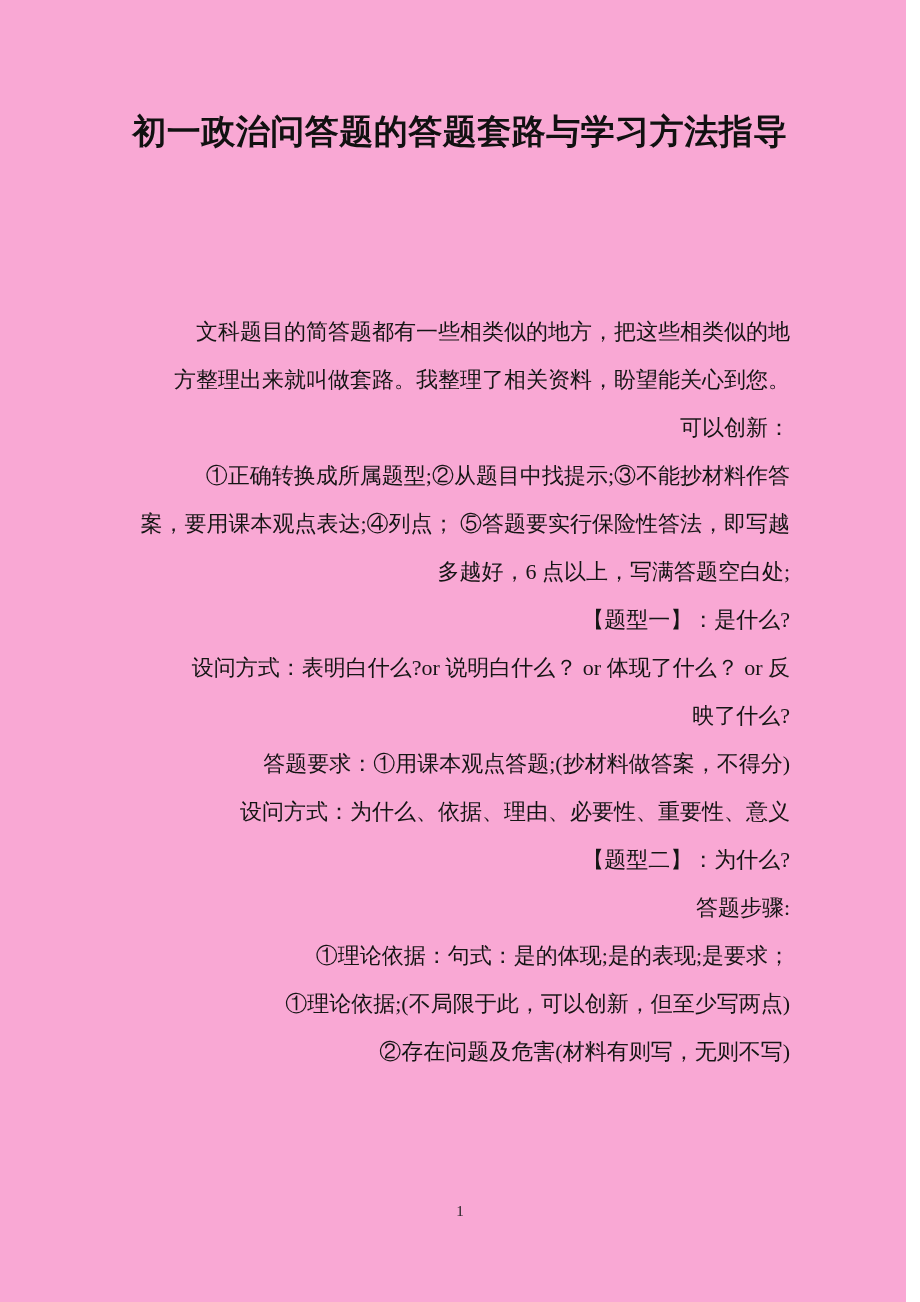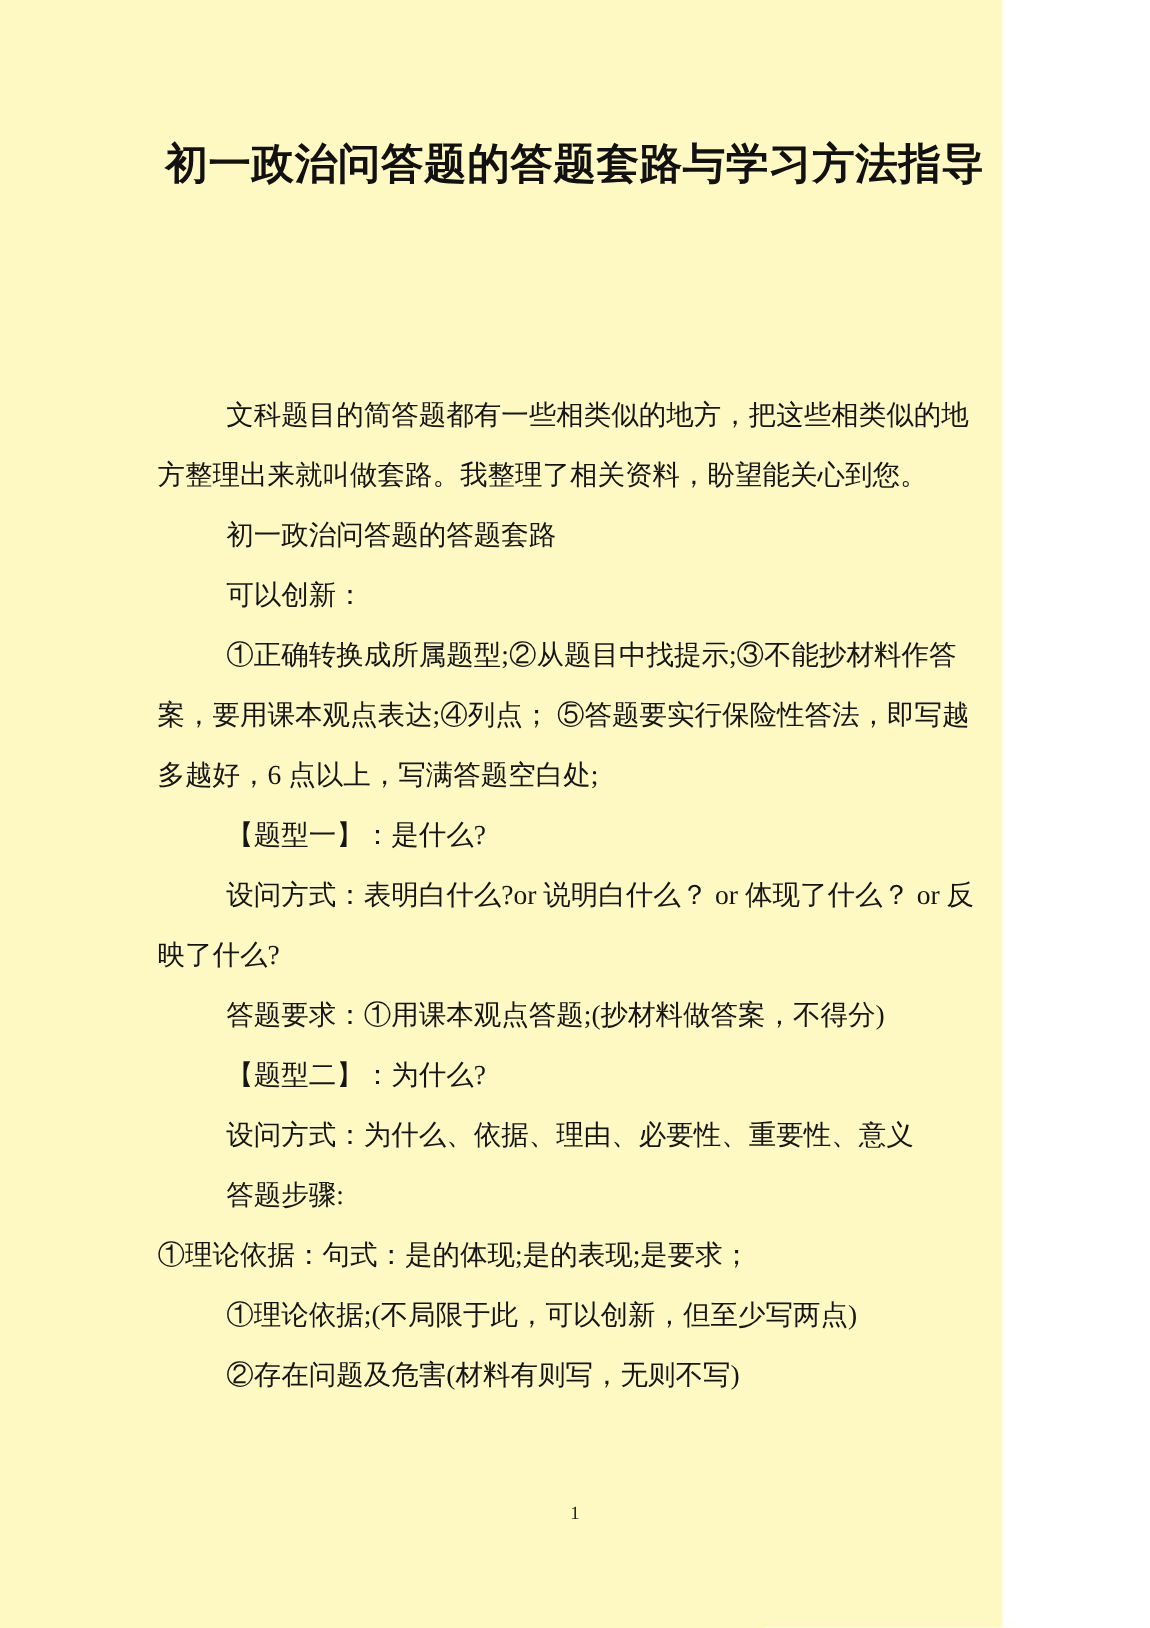--- a/index.html
+++ b/index.html
@@ -2,23 +2,23 @@
 <html><head>
 <meta charset="utf-8">
 <style>
   html, body {
     margin: 0;
     padding: 0;
     background: #ffffff;
   }
   .page {
     position: relative;
-    width: 802px;
+    width: 906px;
     height: 1302px;
-    background: #fef9c3;
+    background: #f9a8d4;
     color: #151515;
     font-family: "Liberation Serif", "DejaVu Serif", serif;
     overflow: hidden;
   }
   .doc-title {
     position: absolute;
     top: 104px;
     left: 130px;
     width: 660px;
     margin: 0;
@@ -29,21 +29,21 @@
     letter-spacing: 0.5px;
     color: #111111;
   }
   .doc-body {
     position: absolute;
     top: 308px;
     left: 126px;
     width: 664px;
     font-size: 22px;
     line-height: 48px;
-    text-align: left;
+    text-align: right;
     overflow-wrap: break-word;
   }
   .para {
     margin: 0;
   }
   .para.indent {
     text-indent: 55px;
   }
   .doc-footer {
     position: absolute;
@@ -57,28 +57,27 @@
   }
 </style>
 </head>
 <body>
 
 <div class="page">
   <h1 class="doc-title">初一政治问答题的答题套路与学习方法指导</h1>
 
   <div class="doc-body" id="doc-body">
       <p class="para indent">文科题目的简答题都有一些相类似的地方，把这些相类似的地方整理出来就叫做套路。我整理了相关资料，盼望能关心到您。</p>
-      <p class="para indent">初一政治问答题的答题套路</p>
       <p class="para indent">可以创新：</p>
       <p class="para indent">①正确转换成所属题型;②从题目中找提示;③不能抄材料作答案，要用课本观点表达;④列点； ⑤答题要实行保险性答法，即写越多越好，6 点以上，写满答题空白处;</p>
       <p class="para indent">【题型一】：是什么?</p>
       <p class="para indent">设问方式：表明白什么?or 说明白什么？ or 体现了什么？ or 反映了什么?</p>
       <p class="para indent">答题要求：①用课本观点答题;(抄材料做答案，不得分)</p>
+      <p class="para indent">设问方式：为什么、依据、理由、必要性、重要性、意义</p>
       <p class="para indent">【题型二】：为什么?</p>
-      <p class="para indent">设问方式：为什么、依据、理由、必要性、重要性、意义</p>
       <p class="para indent">答题步骤:</p>
       <p class="para">①理论依据：句式：是的体现;是的表现;是要求；</p>
       <p class="para indent">①理论依据;(不局限于此，可以创新，但至少写两点)</p>
       <p class="para indent">②存在问题及危害(材料有则写，无则不写)</p>
     </div>
 
   <div class="doc-footer">
     <span>1</span>
   </div>
 </div>

